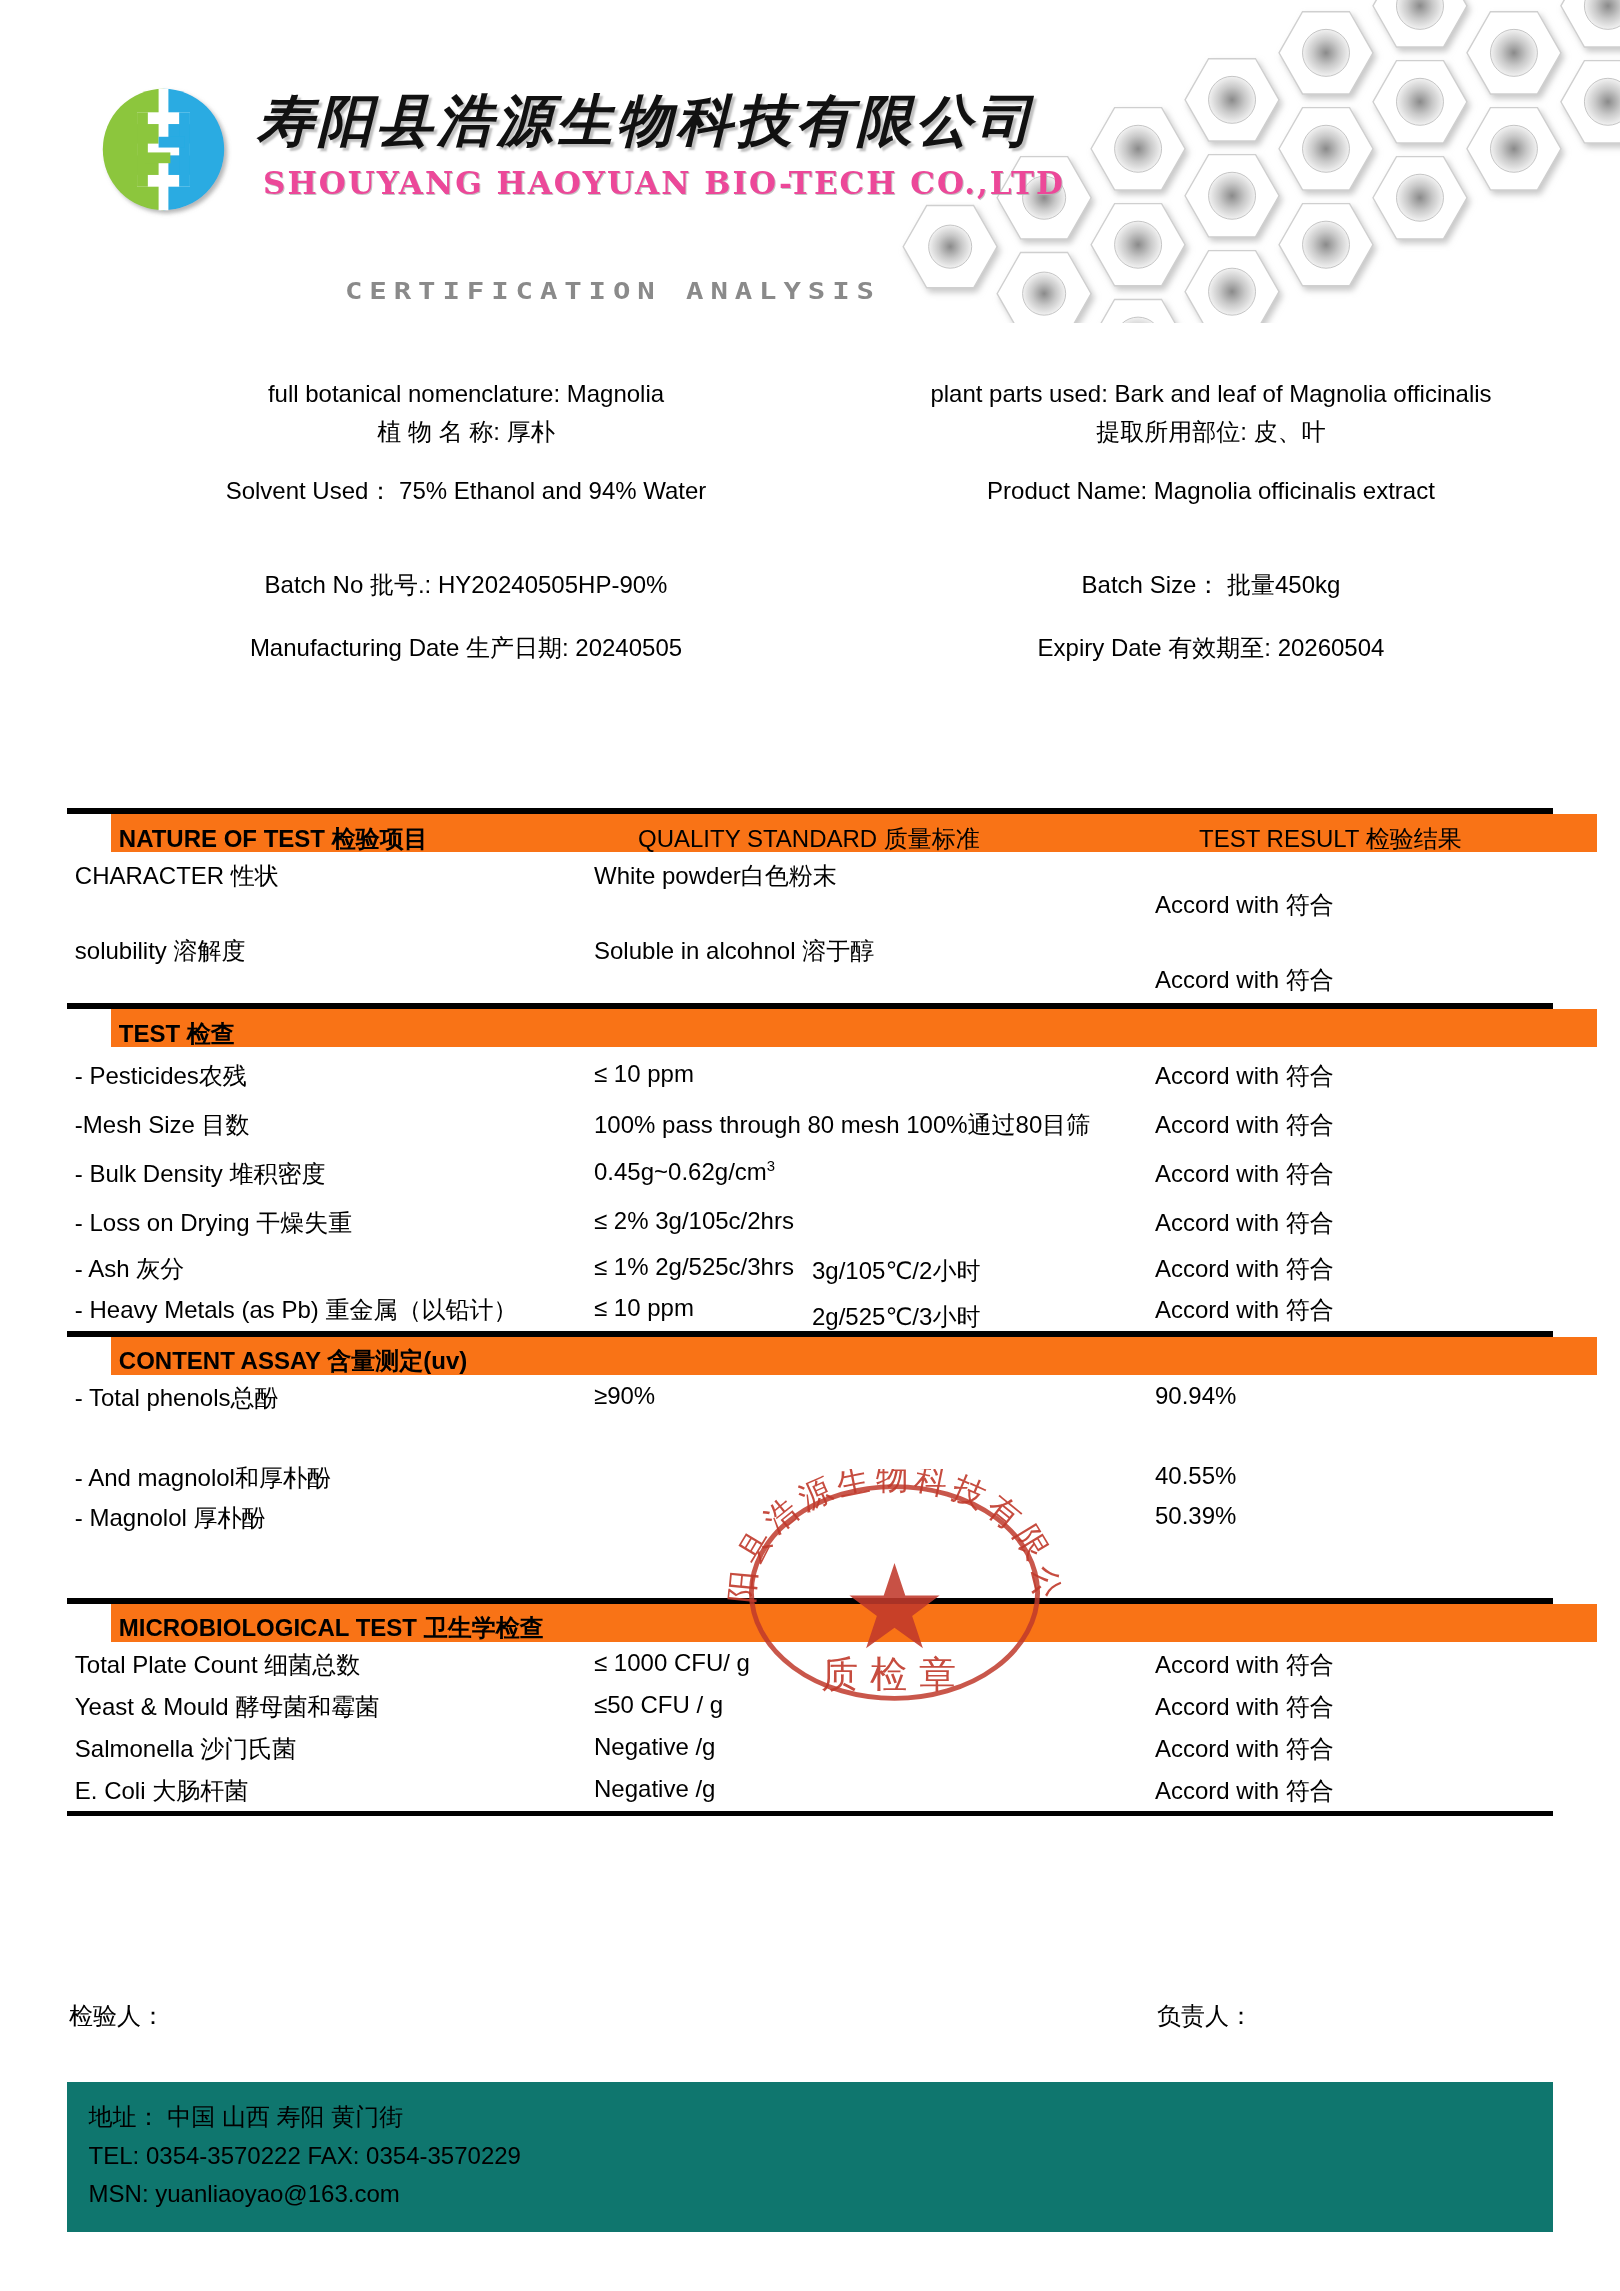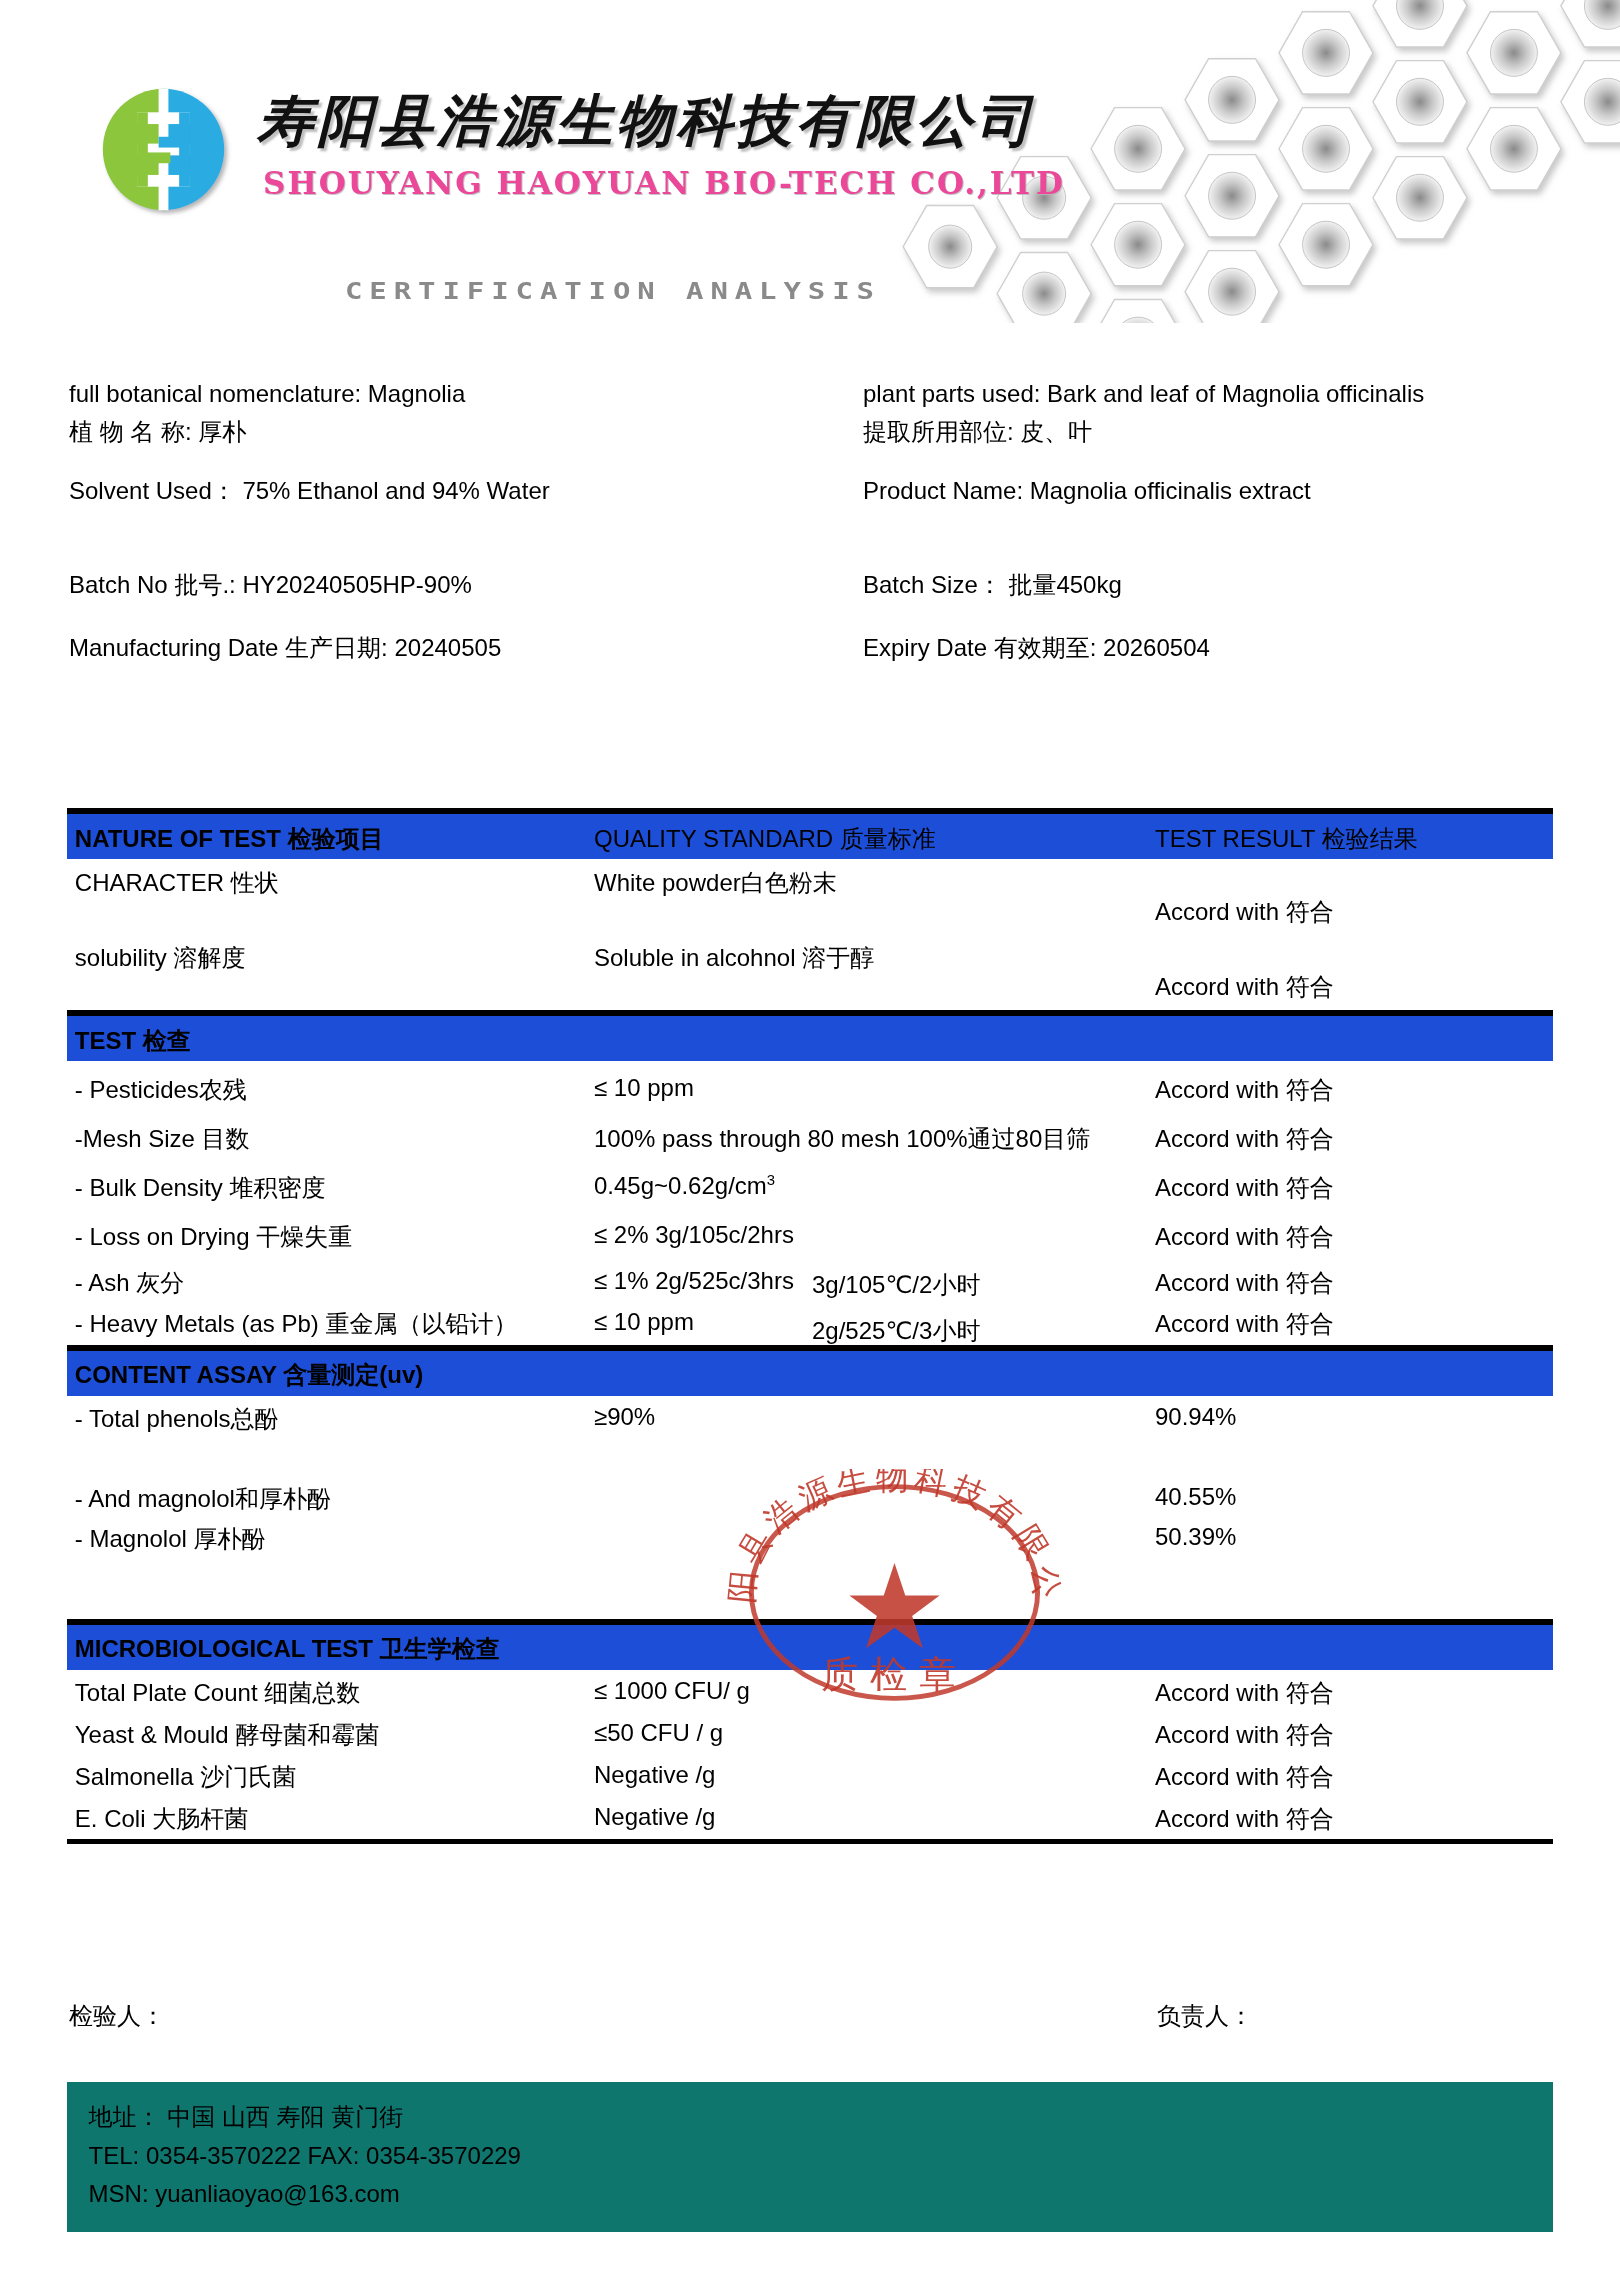--- a/index.html
+++ b/index.html
@@ -103,42 +103,43 @@
     width: 1490px;
     font-size: 24px;
     line-height: 1.0;
   }
   .info-row {
     display: flex;
     width: 100%;
   }
   .info-col-l { width: 794px; }
   .info-col-r { width: 696px; }
-  .info-line { white-space: nowrap; }
+  .info-line { white-space: nowrap; text-align: center; }
   .gap-sm { height: 13.7px; }
   .gap-md { height: 35px; }
   .gap-lg { height: 39px; }
 
   
   .sheet {
     position: absolute;
     left: 67px;
     top: 808px;
     width: 1486px;
   }
   .rule-thick {
     height: 5.9px;
     background: #000000;
     width: 100%;
   }
   .band {
-    background: #1d4ed8;
+    background: #f97316;
     width: 100%;
     position: relative;
-    height: 45px;
+    height: 38px;
+    margin-left: 44px;
   }
   .band .c1 { position: absolute; left: 7.8px; top: 8.8px; font-weight: bold; font-size: 24px; white-space: nowrap;}
   .band .c2 { position: absolute; left: 527px; top: 8.8px; font-size: 24px; white-space: nowrap;}
   .band .c3 { position: absolute; left: 1088px; top: 8.8px; font-size: 24px; white-space: nowrap;}
 
   .row {
     position: relative;
     width: 100%;
     font-size: 24px;
   }

